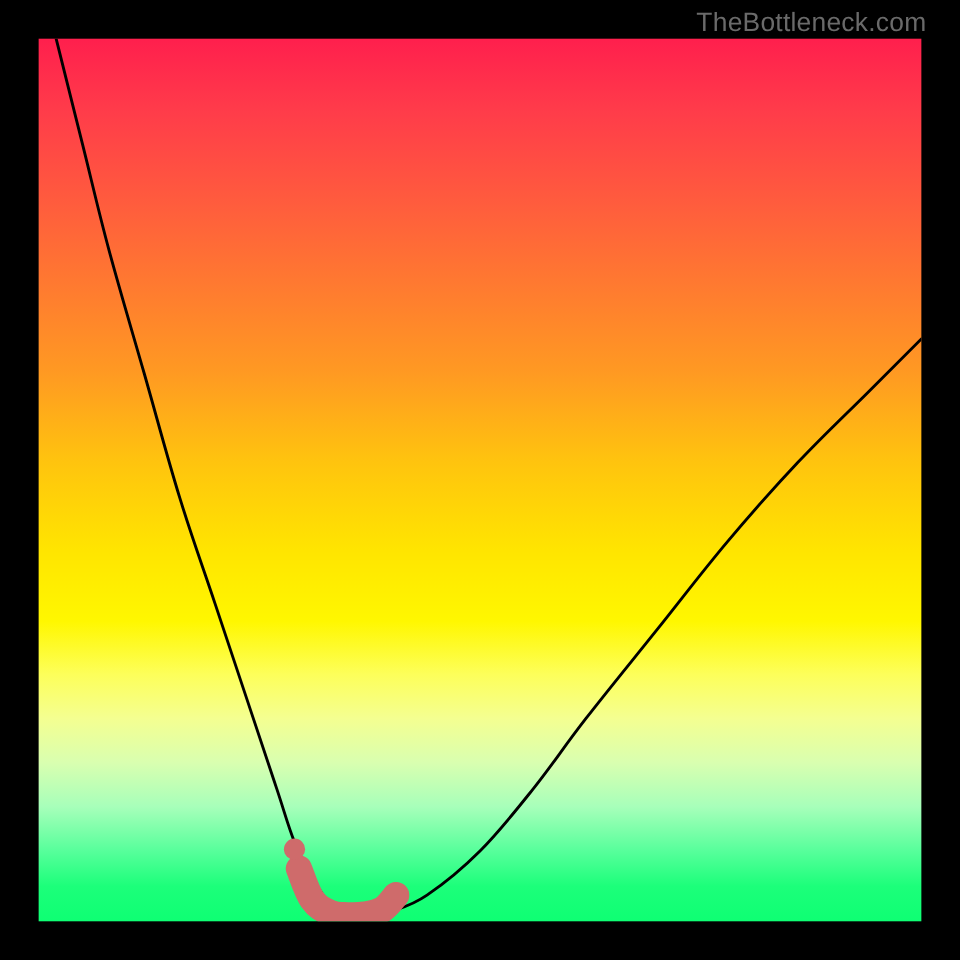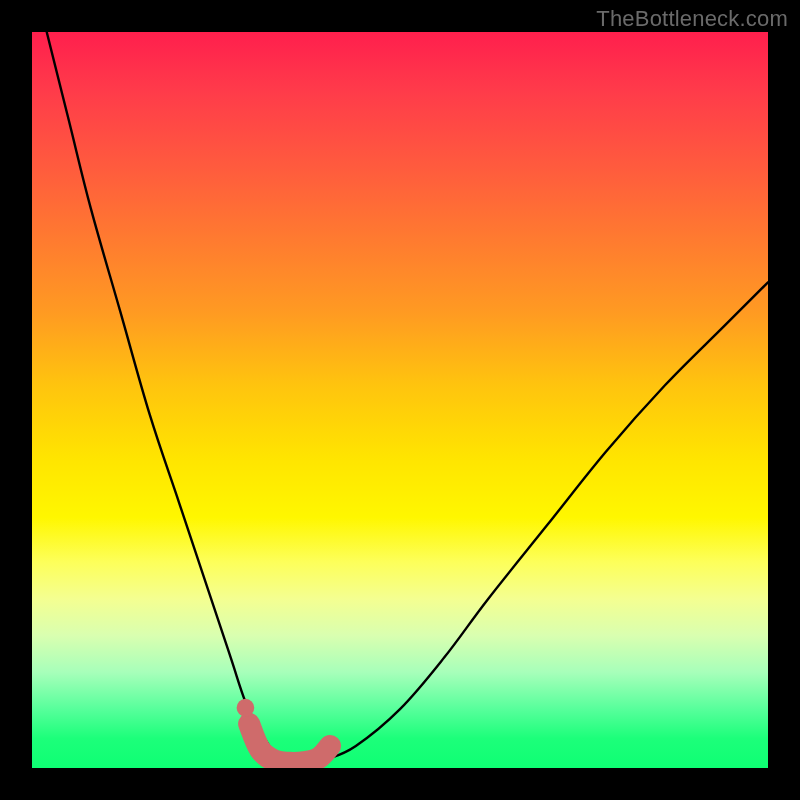--- a/index.html
+++ b/index.html
@@ -43,21 +43,21 @@
       #d9ffb0 82%,
       #a7ffba 87%,
       #57ff9b 92%,
       #1cff7a 96%,
       #0eff73 100%
     );
   }
   .watermark {
     position: absolute;
     top: 6px;
-    right: 12px;
+    right: 28px;
     color: #6a6a6a;
     font-size: 22px;
     letter-spacing: 0.2px;
     user-select: none;
   }
   svg.curve {
     position: absolute;
     inset: 0;
   }
   .curve-stroke {

